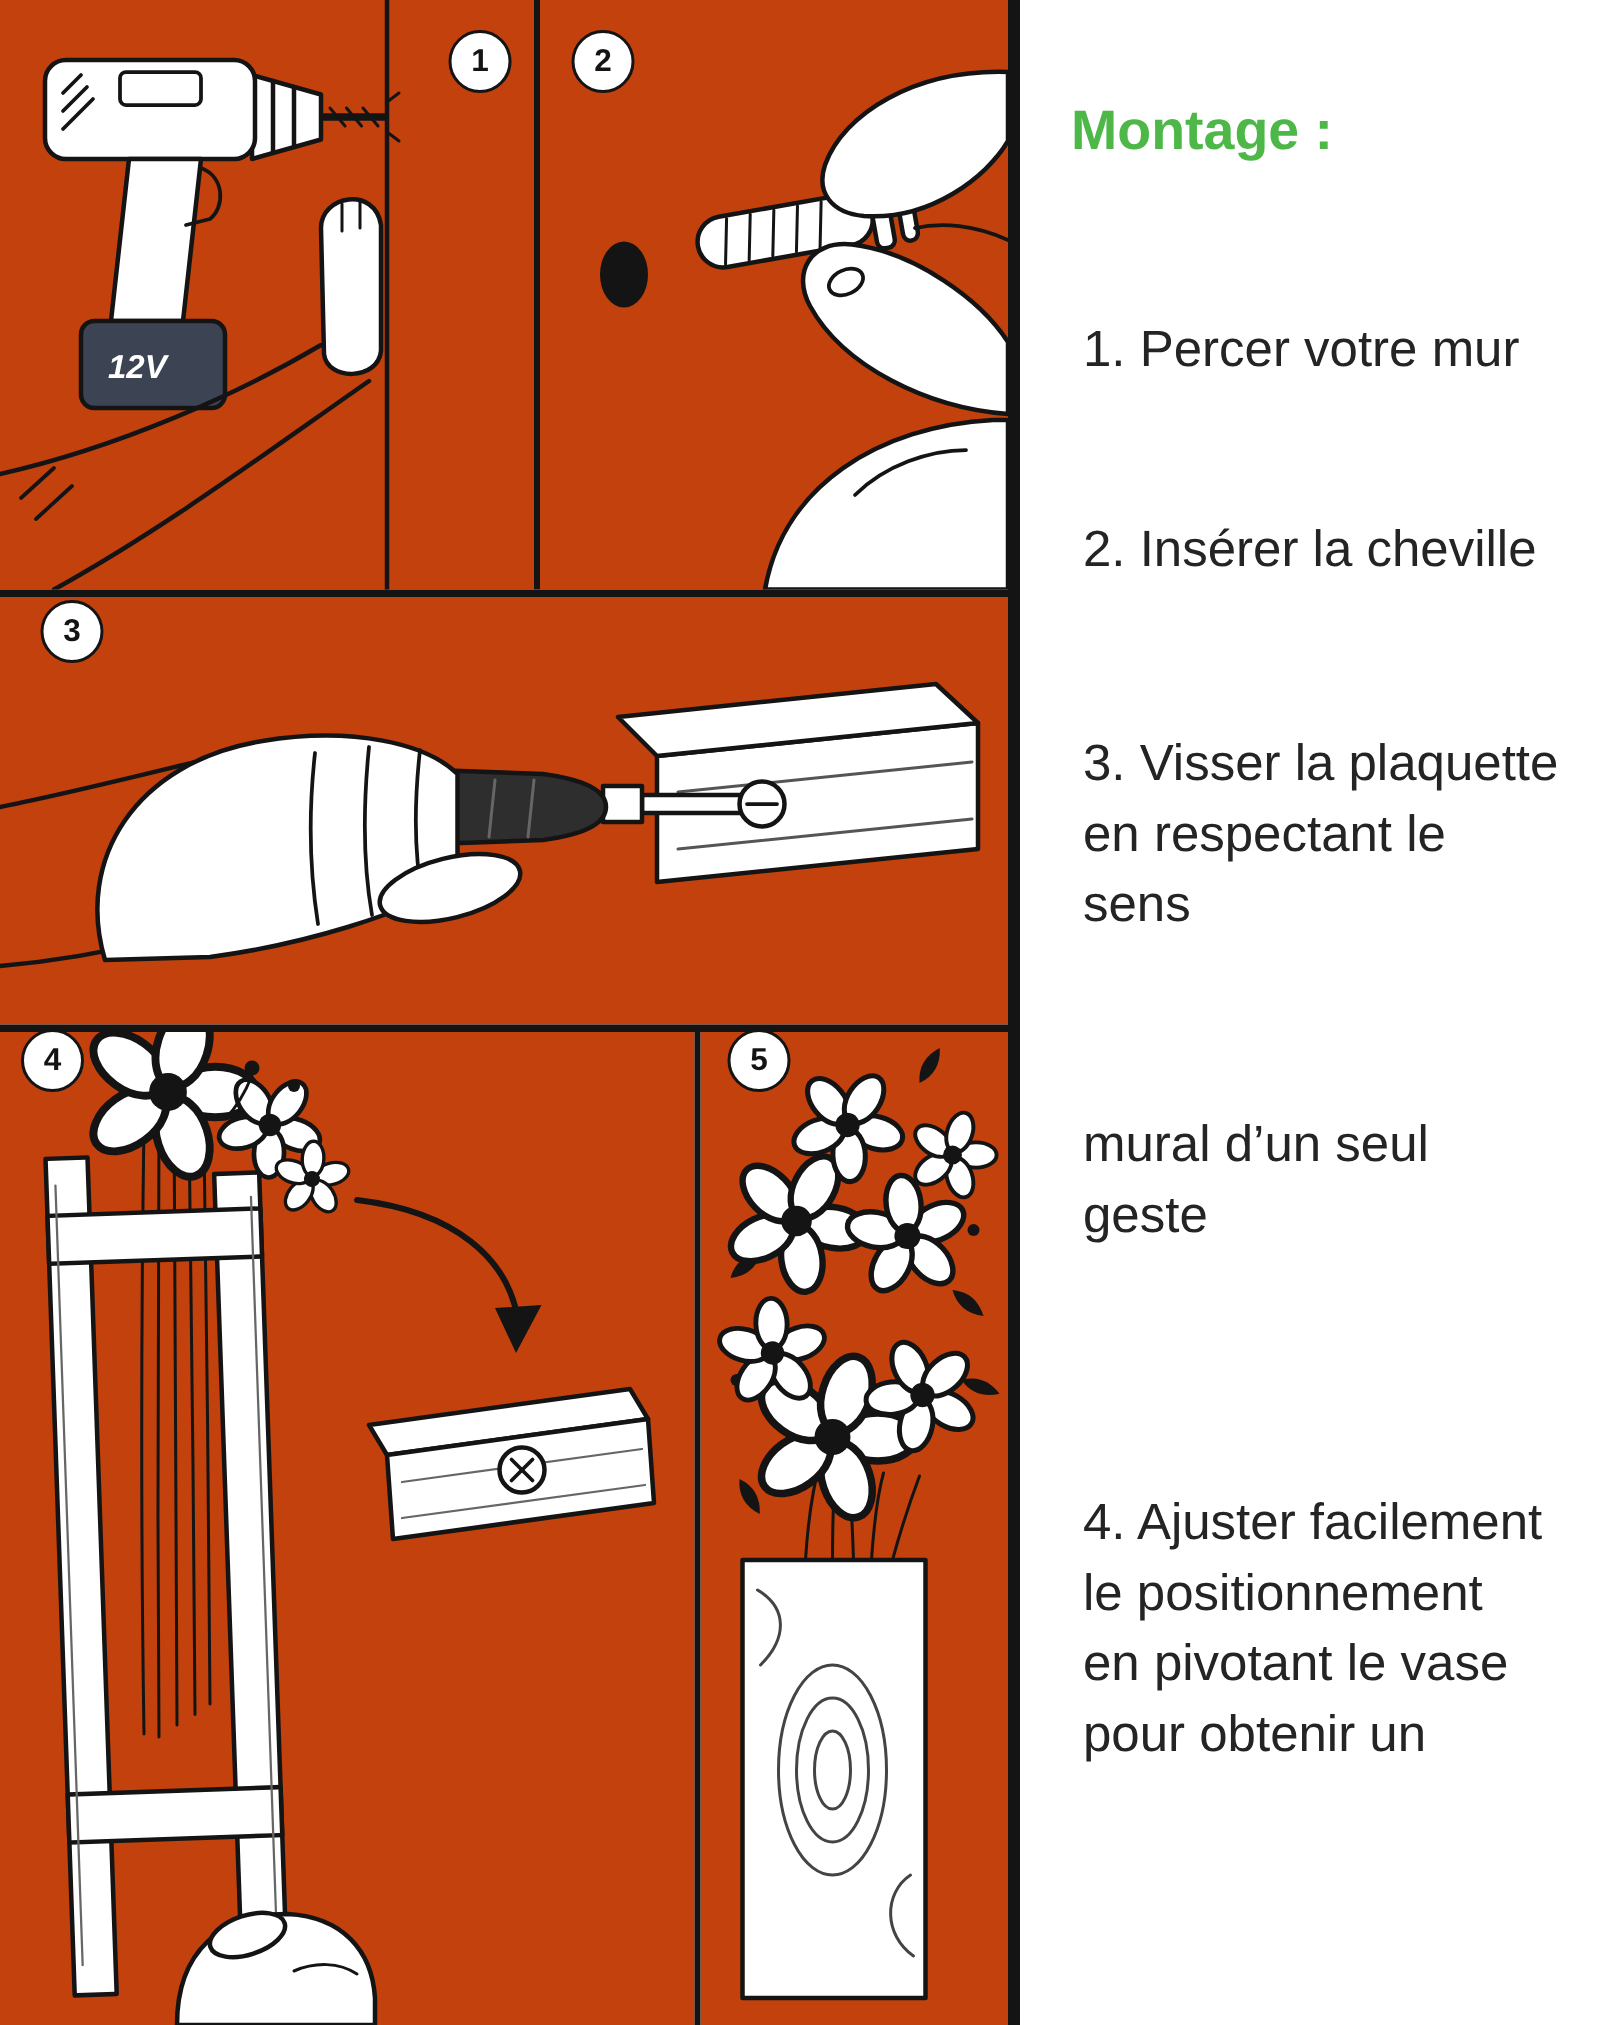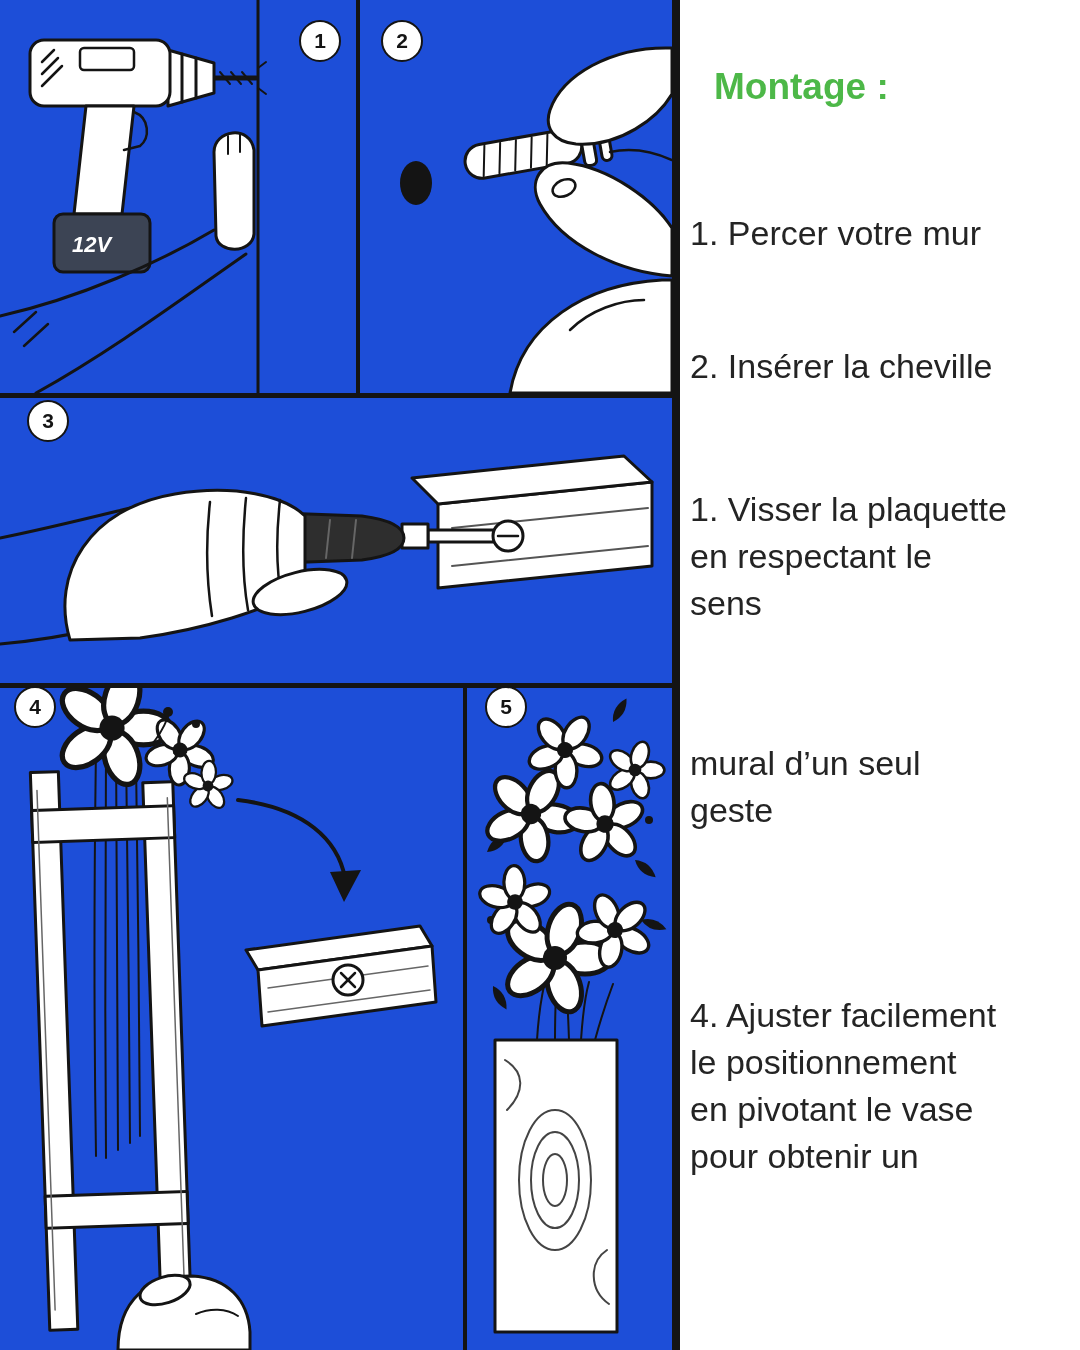--- a/index.html
+++ b/index.html
@@ -3,37 +3,37 @@
 <meta charset="utf-8">
 <style>
   * { box-sizing: border-box; }
   html,body { margin:0; padding:0; }
   body { font-family:"Liberation Sans", sans-serif; background:#e8e8e8; }
   .page {
     position:relative; width:1080px; height:1350px;
     background:#fff; overflow:hidden; margin:0 auto;
   }
   .line { position:absolute; background:#141414; }
-  .panel { position:absolute; background:#1d4ed8; }
+  .panel { position:absolute; background:#c2410c; }
   .panel svg { width:100%; height:100%; display:block; }
   .badge {
     position:absolute; width:42px; height:42px;
     border:2.5px solid #141414; border-radius:50%;
     background:#fff; display:flex; align-items:center; justify-content:center;
     font-size:21px; font-weight:600; color:#141414; z-index:5;
   }
   .heading {
     position:absolute; left:690px; top:66px; width:380px;
     font-size:37px; font-weight:700; color:var(--accent,#4db848);margin-left:24px;
   }
   .step {
     position:absolute; left:690px; width:390px;
     font-size:34px; line-height:47px; color:#242424; font-weight:400;
   }
-  .sline { display:block; white-space:nowrap; }
+  .sline { display:block; white-space:nowrap;margin-left:32px; }
 </style>
 </head>
 <body>
 
 <div class="page">
 
   <div class="panel" style="left:0; top:0; width:356px; height:393px;">
     <svg viewBox="0 0 356 393">
       <g stroke="#141414" stroke-width="3" fill="none" stroke-linecap="round" stroke-linejoin="round">
 
@@ -290,21 +290,21 @@
 
   <div class="step" style="top:210px;">
     <span class="sline">1. Percer votre mur</span>
   </div>
 
   <div class="step" style="top:343px;">
     <span class="sline">2. Insérer la cheville</span>
   </div>
 
   <div class="step" style="top:486px;">
-    <span class="sline">1. Visser la plaquette</span>
+    <span class="sline">3. Visser la plaquette</span>
     <span class="sline">en respectant le</span>
     <span class="sline">sens</span>
   </div>
 
   <div class="step" style="top:740px;">
     <span class="sline">mural d’un seul</span>
     <span class="sline">geste</span>
   </div>
 
   <div class="step" style="top:992px;">

